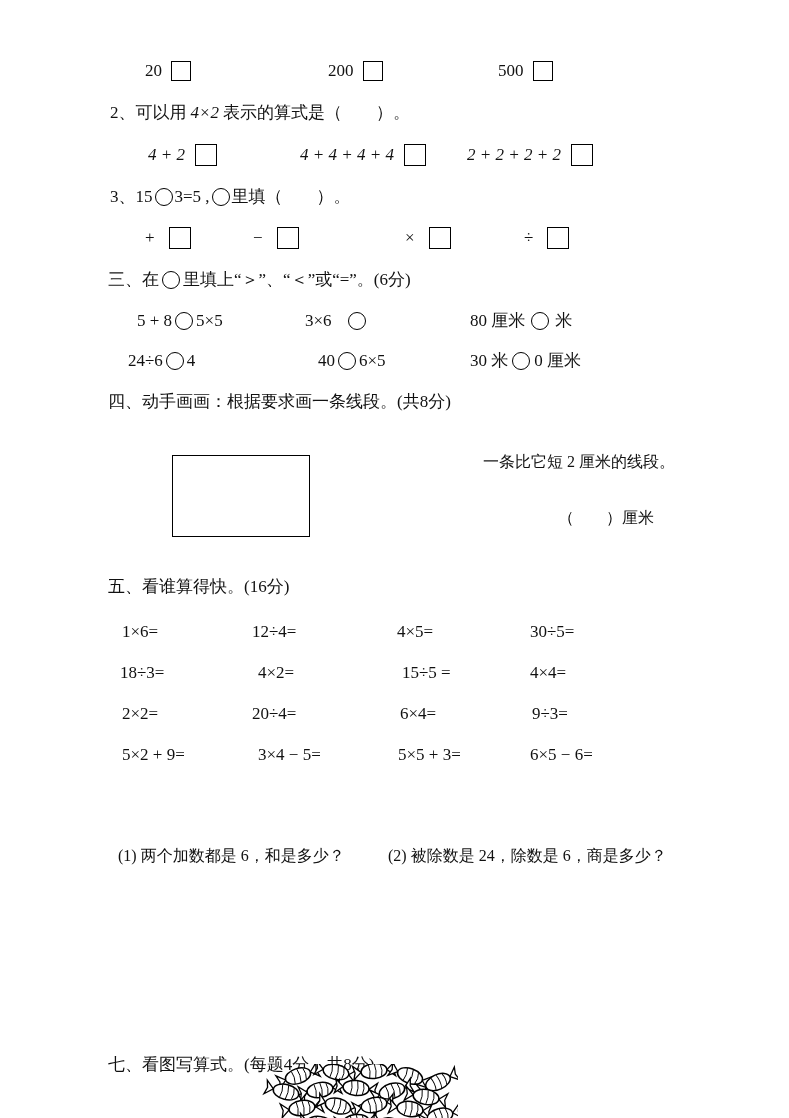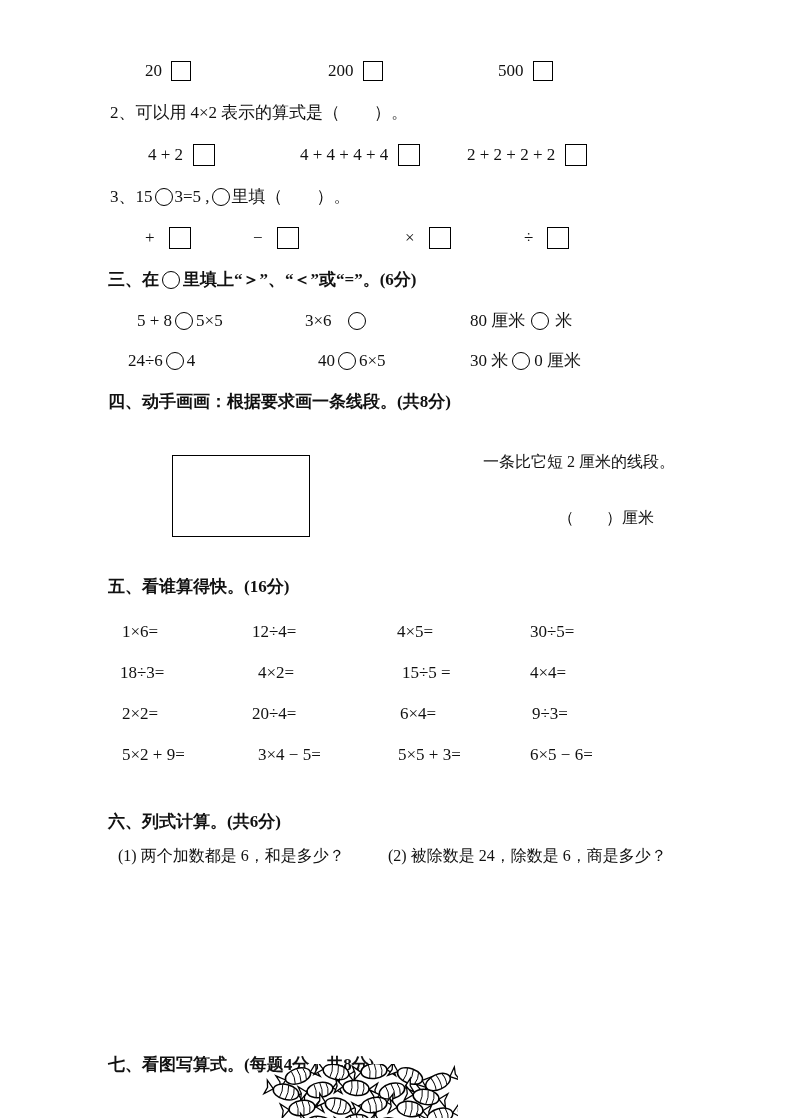--- a/index.html
+++ b/index.html
@@ -10,22 +10,22 @@
     height: 1118px;
     background: #ffffff;
     overflow: hidden;
     font-family: "Liberation Serif", "DejaVu Serif", serif;
     color: #111111;
     font-size: 17px;
     line-height: 1.25;
   }
   .t { position: absolute; white-space: nowrap; }
   .grp { position: absolute; display: inline-flex; align-items: center; white-space: nowrap; }
-  .bold { font-weight: bold; }
-  .math { }
+  .bold { font-weight: normal; }
+  .math { font-style: italic; }
   .box {
     display: inline-block;
     width: 20px; height: 20px;
     border: 1.6px solid #000;
     background: #fff;
     flex: 0 0 auto;
   }
   .box.big { width: 22px; height: 22px; }
   .circle {
     display: inline-block;
@@ -162,21 +162,20 @@
   <div class="t" style="left:122px; top:703px">2×2=</div>
   <div class="t" style="left:252px; top:703px">20÷4=</div>
   <div class="t" style="left:400px; top:703px">6×4=</div>
   <div class="t" style="left:532px; top:703px">9÷3=</div>
 
   <div class="t" style="left:122px; top:744px">5×2 + 9=</div>
   <div class="t" style="left:258px; top:744px">3×4 − 5=</div>
   <div class="t" style="left:398px; top:744px">5×5 + 3=</div>
   <div class="t" style="left:530px; top:744px">6×5 − 6=</div>
 
-  <div class="t bold" style="left:108px; top:811px">六、列式计算。(共6分)</div>
   <div class="t small" style="left:118px; top:846px">(1) 两个加数都是 6，和是多少？</div>
   <div class="t small" style="left:388px; top:846px">(2) 被除数是 24，除数是 6，商是多少？</div>
 
   <div class="t bold" style="left:108px; top:1054px">七、看图写算式。(每题4分，共8分)</div>
 
   <svg class="t" style="left:262px; top:1064px" width="196" height="80" viewBox="0 0 196 80" aria-hidden="true">
     <defs>
       <g id="candy" stroke="#000" fill="#fff">
         <path d="M-13 0 L-21 -7 L-19 0 L-21 7 Z" stroke-width="1.3"></path>
         <path d="M13 0 L21 -7 L19 0 L21 7 Z" stroke-width="1.3"></path>

